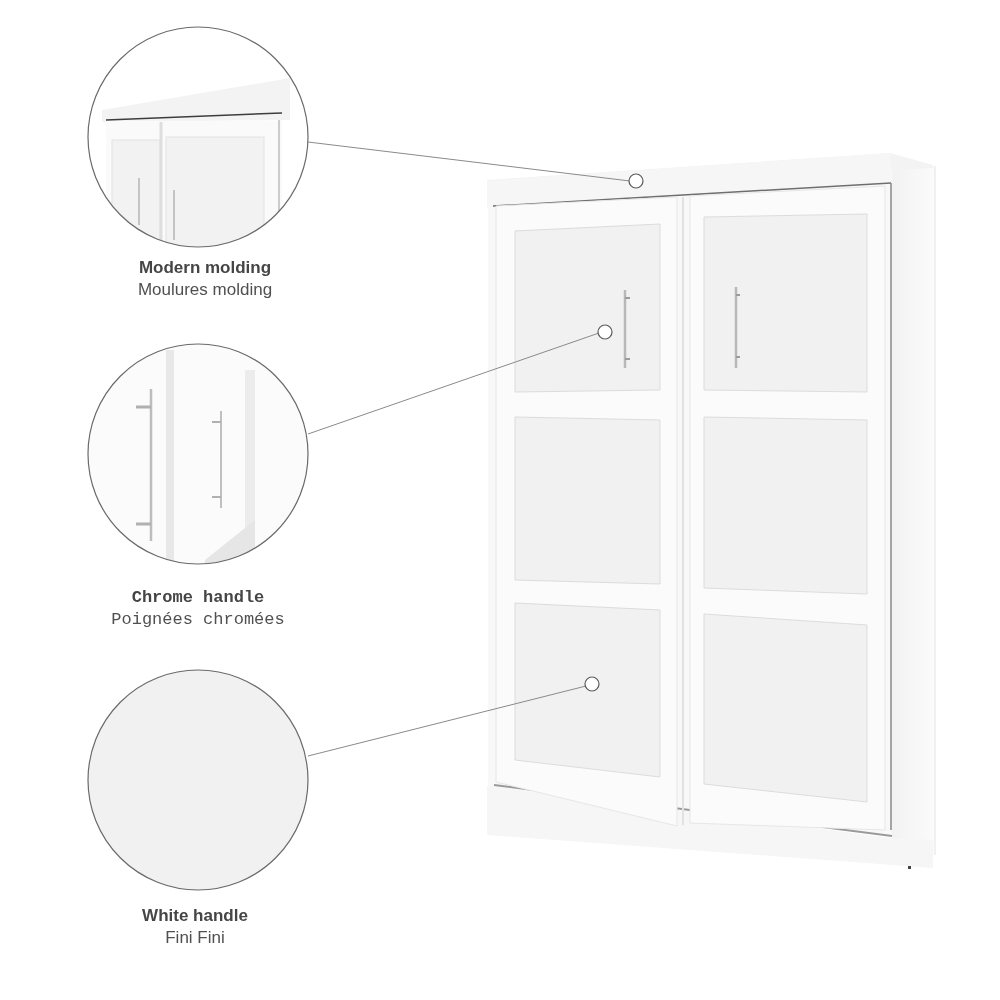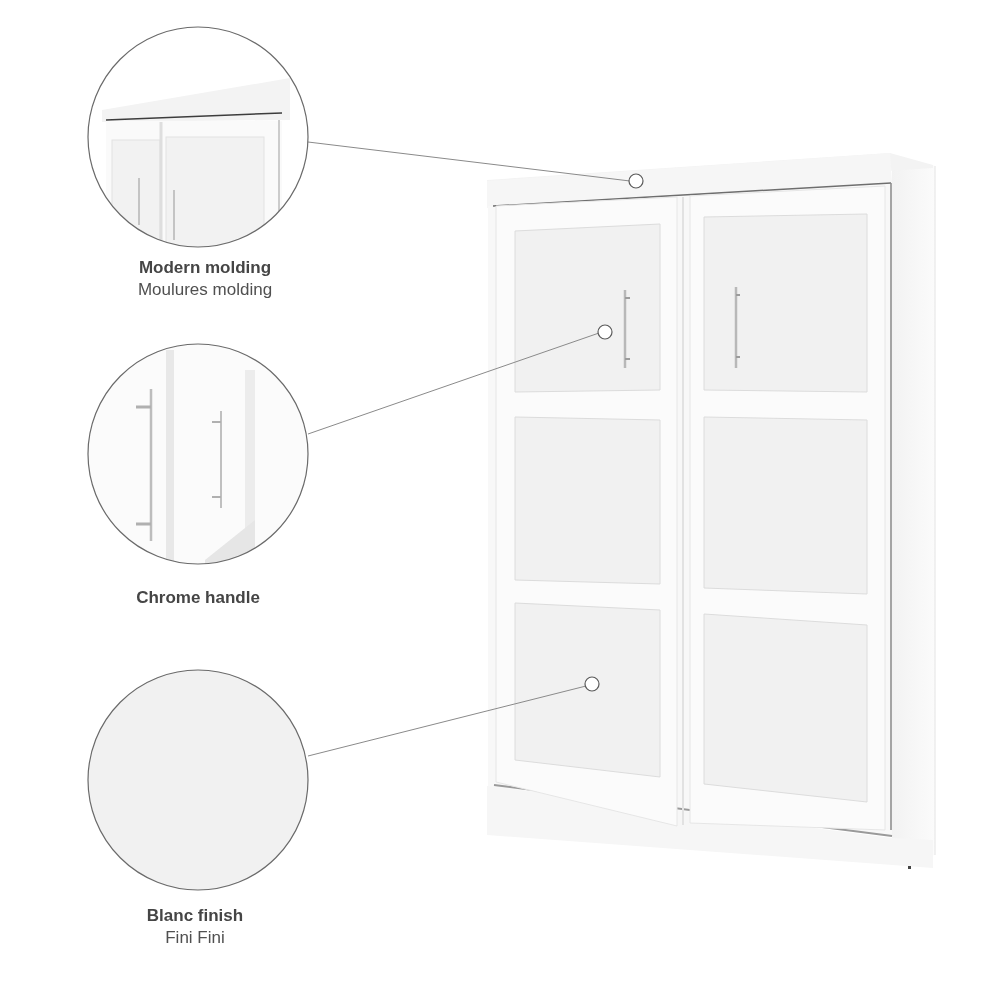--- a/index.html
+++ b/index.html
@@ -116,20 +116,21 @@
 
     <g>
       <circle cx="158" cy="780" r="110" fill="#f1f1f1" stroke="#6a6a6a" stroke-width="1.2"></circle>
     </g>
   </svg>
 
   <div class="callout-label" style="left:45px; top:257px;">
     <div class="t1">Modern molding</div>
     <div class="t2">Moulures molding</div>
   </div>
-  <div class="callout-label" style="left:38px; top:587px;">
+  <div class="callout-label" style="left:38px; top:587px;font-family:Liberation Mono, monospace;">
     <div class="t1">Chrome handle</div>
+    <div class="t2">Poignées chromées</div>
   </div>
   <div class="callout-label" style="left:35px; top:905px;">
-    <div class="t1">Blanc finish</div>
+    <div class="t1">White handle</div>
     <div class="t2">Fini Fini</div>
   </div>
 </div>
 
 </body></html>

